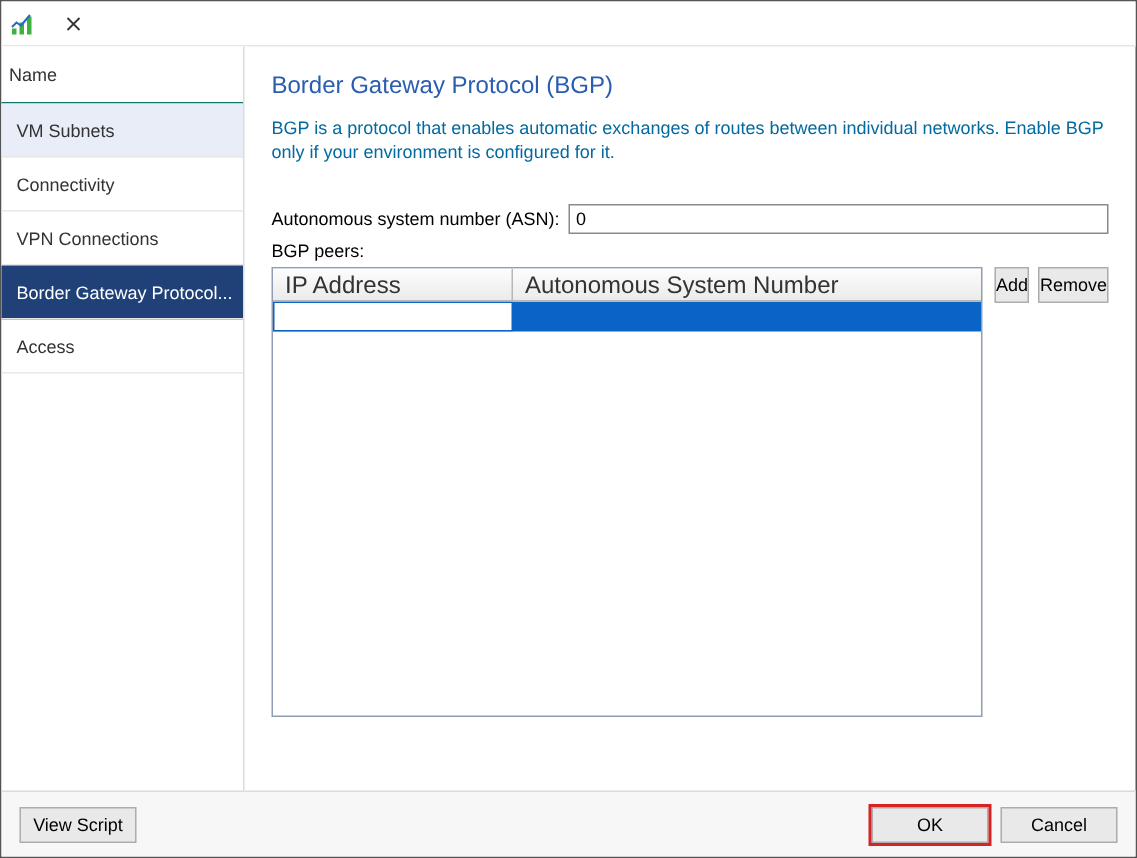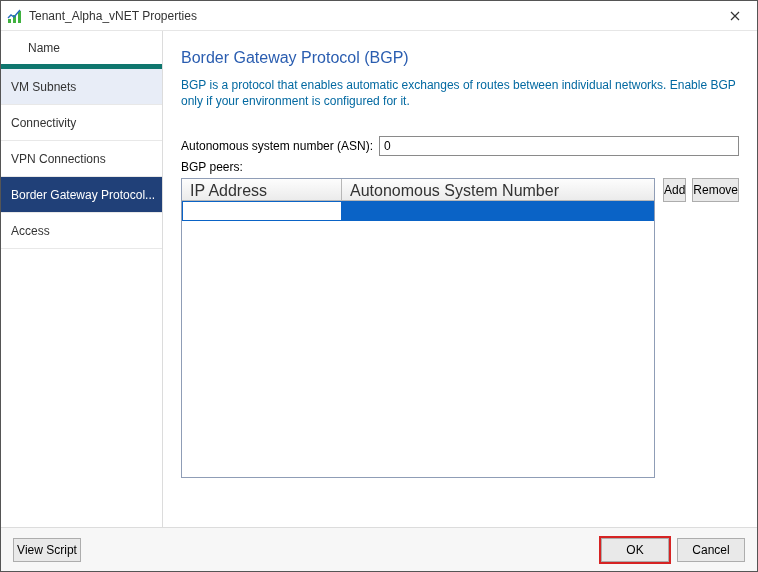--- a/index.html
+++ b/index.html
@@ -46,22 +46,22 @@
   }
   .sidebar {
     width: 162px;
     border-right: 1px solid #dcdcdc;
     background:#fff;
     display:flex; flex-direction:column;
   }
   .sidebar-head {
     height: 38px;
     display:flex; align-items:center;
-    padding: 0 27px;
-    border-bottom: 5px solid #0f766e;
+    padding: 0 5px;
+    border-bottom: 1px solid #0f766e;
     color:#333;
   }
   .nav-item {
     height: 36px;
     display:flex; align-items:center;
     padding: 0 10px;
     border-bottom: 1px solid #e8e8e8;
     color:#333;
     cursor: pointer;
     white-space: nowrap; overflow: hidden; text-overflow: ellipsis;
@@ -161,42 +161,41 @@
   
   .footer {
     height:44px;
     border-top:1px solid #dcdcdc;
     display:flex; align-items:center;
     padding: 0 12px;
     gap:8px;
     background:#f7f7f7;
   }
   .footer .spacer { flex:1; }
-  .footer .btn { width:68px; }
+  .footer .btn { width:78px; }
   .btn-viewscript { width:80px; }
   .ok-highlight {
     outline:2px solid #d62424;
     outline-offset:0;
   }
 </style>
 </head>
 <body>
 
 <div class="window">
 
   <div class="titlebar">
     <span class="icon">
       <svg viewBox="0 0 16 16">
         <rect x="1" y="11" width="3" height="4" fill="#3fb13f"></rect>
         <rect x="6" y="7" width="3" height="8" fill="#3fb13f"></rect>
         <rect x="11" y="3" width="3" height="12" fill="#3fb13f"></rect>
         <polyline points="1,10 4,7 7,9 13,2" fill="none" stroke="#286cbf" stroke-width="1.4"></polyline>
       </svg>
     </span>
-    <span class="title">Tenant_Alpha_vNET Properties</span>
     <div class="close">
       <svg viewBox="0 0 10 10">
           <path d="M1 1 L9 9 M9 1 L1 9" stroke="#333" stroke-width="1.2"></path>
         </svg>
     </div>
   </div>
 
   <div class="body">
     <div class="sidebar">
       <div class="sidebar-head">Name</div>

